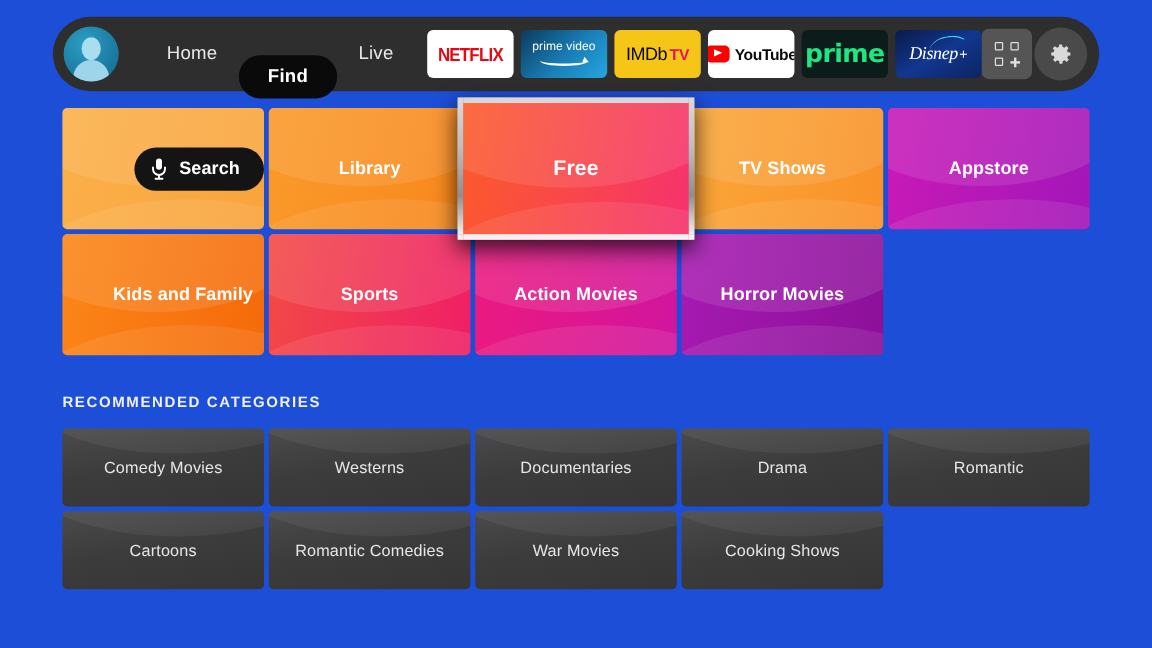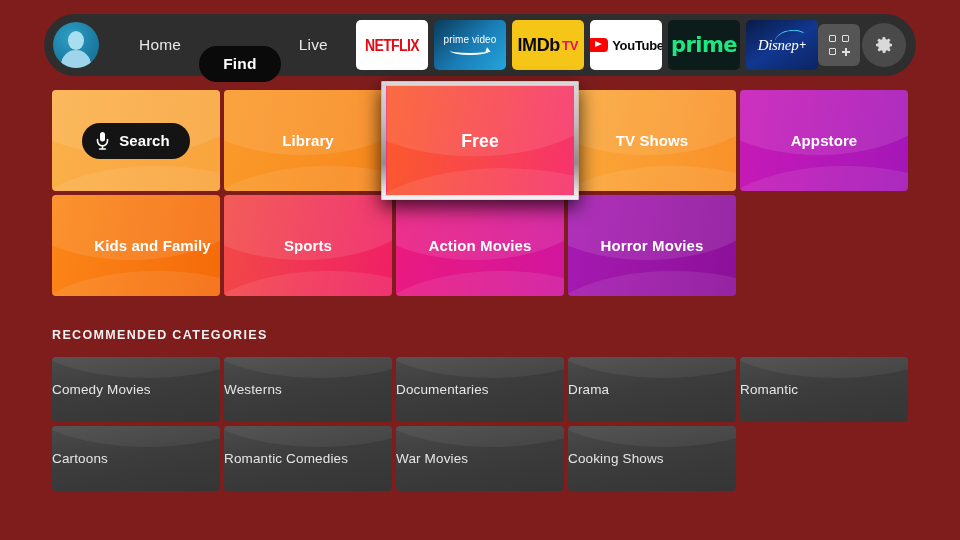--- a/index.html
+++ b/index.html
@@ -7,21 +7,21 @@
   html, body {
     width: 960px; height: 540px;
     background: #1a1a1a;
     font-family: "Liberation Sans", sans-serif;
     overflow: hidden;
   }
 
   #app {
     position: relative;
     width: 960px; height: 540px;
-    background: #7f1d1d;
+    background: #1d4ed8;
   }
 
   
   .navbar {
     position: absolute;
     left: 44px; top: 14px;
     width: 872px; height: 62px;
     background: #2e2e2e;
     border-radius: 31px;
     display: flex;
@@ -76,21 +76,21 @@
   }
 
   .applist {
     display: flex;
     align-items: center;
     gap: 6px;
     margin-left: auto;
   }
 
   .applogo {
-    width: 72px; height: 50px;
+    width: 72px; height: 40px;
     border-radius: 5px;
     display: flex;
     align-items: center;
     justify-content: center;
     overflow: hidden;
     position: relative;
     flex: none;
   }
 
   .lg-netflix { background: #ffffff; }
@@ -115,21 +115,21 @@
     content:"";
     position:absolute; right:-1px; top:2px;
     border-left: 5px solid #ffffff;
     border-top: 3px solid transparent;
     border-bottom: 2px solid transparent;
     transform: rotate(22deg);
   }
   .lg-prime .inner { display:flex; flex-direction:column; align-items:center; }
 
   .lg-imdb { background: #f5c518; }
-  .lg-imdb .imdb { color:#0a0a0a; font-weight:bold; font-size:18px; letter-spacing:-0.4px; }
+  .lg-imdb .imdb { color:#0a0a0a; font-weight:normal; font-size:15px; letter-spacing:-0.4px; }
   .lg-imdb .tv { color:#e5115e; font-weight:bold; font-size:13px; margin-left:2px; }
 
   .lg-youtube { background:#ffffff; display:flex; gap:4px; }
   .lg-youtube .play {
     width: 20px; height: 14px;
     background: #ff0000;
     border-radius: 4px;
     position: relative;
     flex:none;
   }
@@ -269,21 +269,21 @@
   }
   .search-pill .slabel {
     color:#ffffff; font-size:15px; font-weight:bold; letter-spacing:.1px;
   }
 
   
   .gtile {
     position: relative;
     border-radius: 4px;
     background: linear-gradient(170deg, #4b4b4b 0%, #3c3c3c 45%, #353535 100%);
-    display:flex; align-items:center; 
+    display:flex; align-items:center; justify-content:center;
     overflow:hidden;
   }
   .gtile .gwave {
     position:absolute;
     left:-18%; top:-118%;
     width: 150%; height: 150%;
     border-radius: 50%;
     background: rgba(255,255,255,0.055);
     z-index:1;
   }
@@ -358,21 +358,21 @@
 
     <div class="gearbtn">
       <svg width="24" height="24" viewBox="0 0 24 24">
         <path fill="#d9d9d9" d="M12 8.2a3.8 3.8 0 1 0 0 7.6 3.8 3.8 0 0 0 0-7.6zm0 5.9a2.1 2.1 0 1 1 0-4.2 2.1 2.1 0 0 1 0 4.2z"></path>
         <path fill="#d9d9d9" d="M20 13.2v-2.4l-2.2-.36a6.2 6.2 0 0 0-.63-1.52l1.3-1.8-1.7-1.7-1.8 1.3a6.2 6.2 0 0 0-1.52-.63L13.1 4h-2.4l-.36 2.2c-.54.14-1.05.35-1.52.63l-1.8-1.3-1.7 1.7 1.3 1.8c-.28.47-.49.98-.63 1.52L4 10.8v2.4l2.2.36c.14.54.35 1.05.63 1.52l-1.3 1.8 1.7 1.7 1.8-1.3c.47.28.98.49 1.52.63l.36 2.2h2.4l.36-2.2c.54-.14 1.05-.35 1.52-.63l1.8 1.3 1.7-1.7-1.3-1.8c.28-.47.49-.98.63-1.52L20 13.2z"></path>
       </svg>
     </div>
   </div>
 
   <div class="grid" id="main-grid">
-      <div class="tile" style="background: linear-gradient(100deg, rgb(251, 176, 74) 0%, rgb(249, 164, 60) 100%);">
+      <div class="tile" style="background: linear-gradient(100deg, rgb(251, 176, 74) 0%, rgb(249, 164, 60) 100%); justify-content: flex-end;">
         <div class="wave1"></div>
         <div class="wave2"></div>
         <div class="search-pill">
           <svg width="15" height="19" viewBox="0 0 15 19">
             <rect x="5" y="1" width="5" height="9.5" rx="2.5" fill="#ffffff"></rect>
             <path d="M2.5 8.6v1.2a5 5 0 0 0 10 0V8.6" stroke="#ffffff" stroke-width="1.6" fill="none" stroke-linecap="round"></path>
             <rect x="6.7" y="14.4" width="1.6" height="3.4" fill="#ffffff"></rect>
             <rect x="3.8" y="17.2" width="7.4" height="1.6" rx=".8" fill="#ffffff"></rect>
           </svg>
           <span class="slabel">Search</span>

